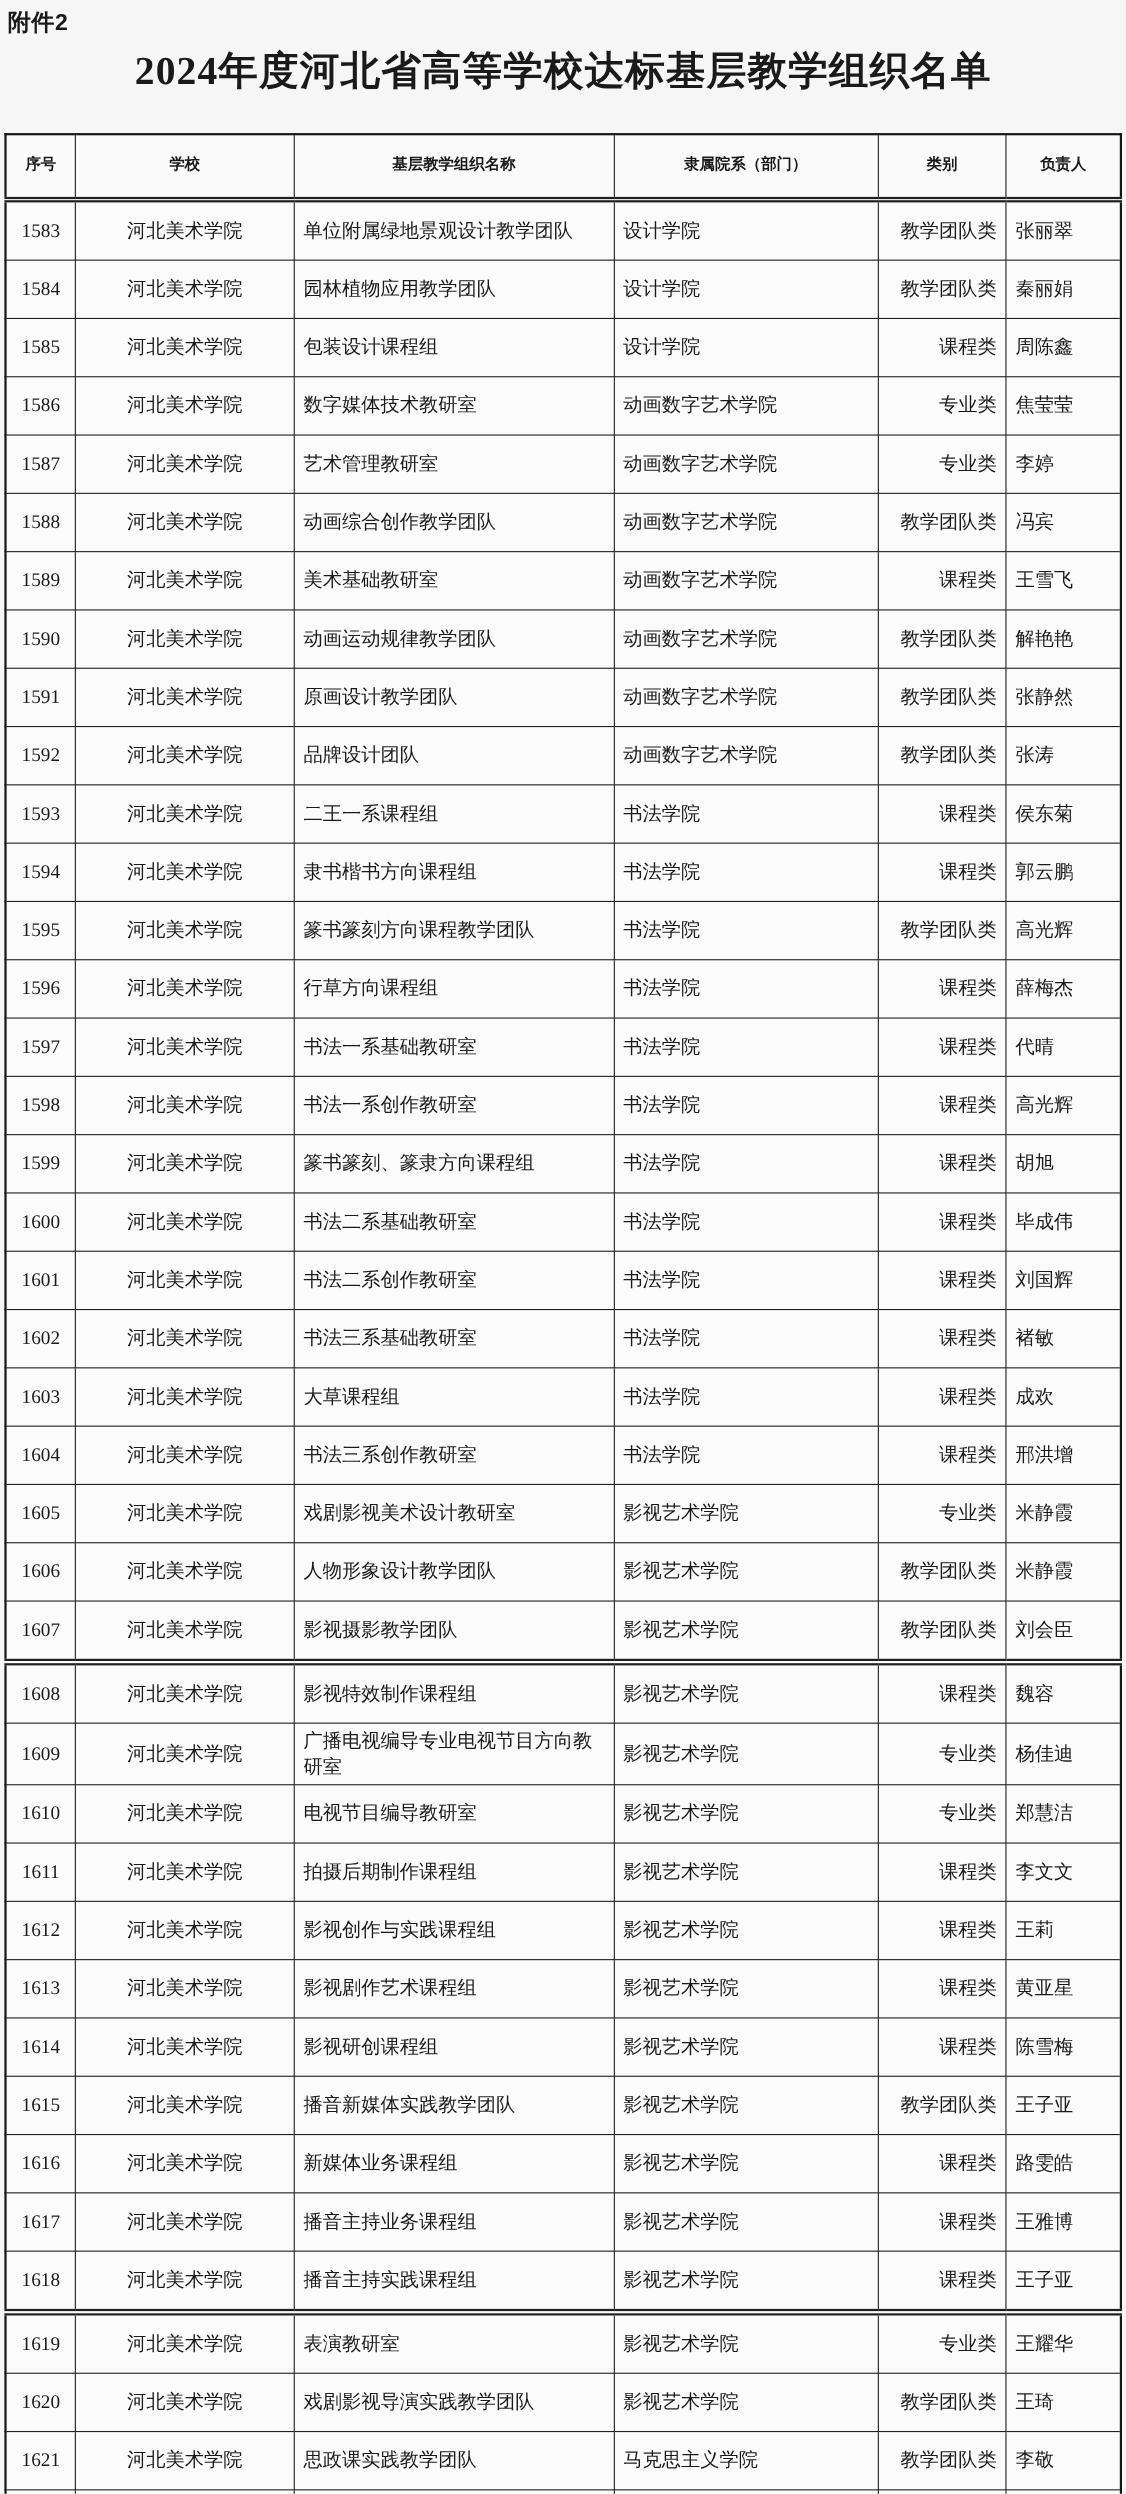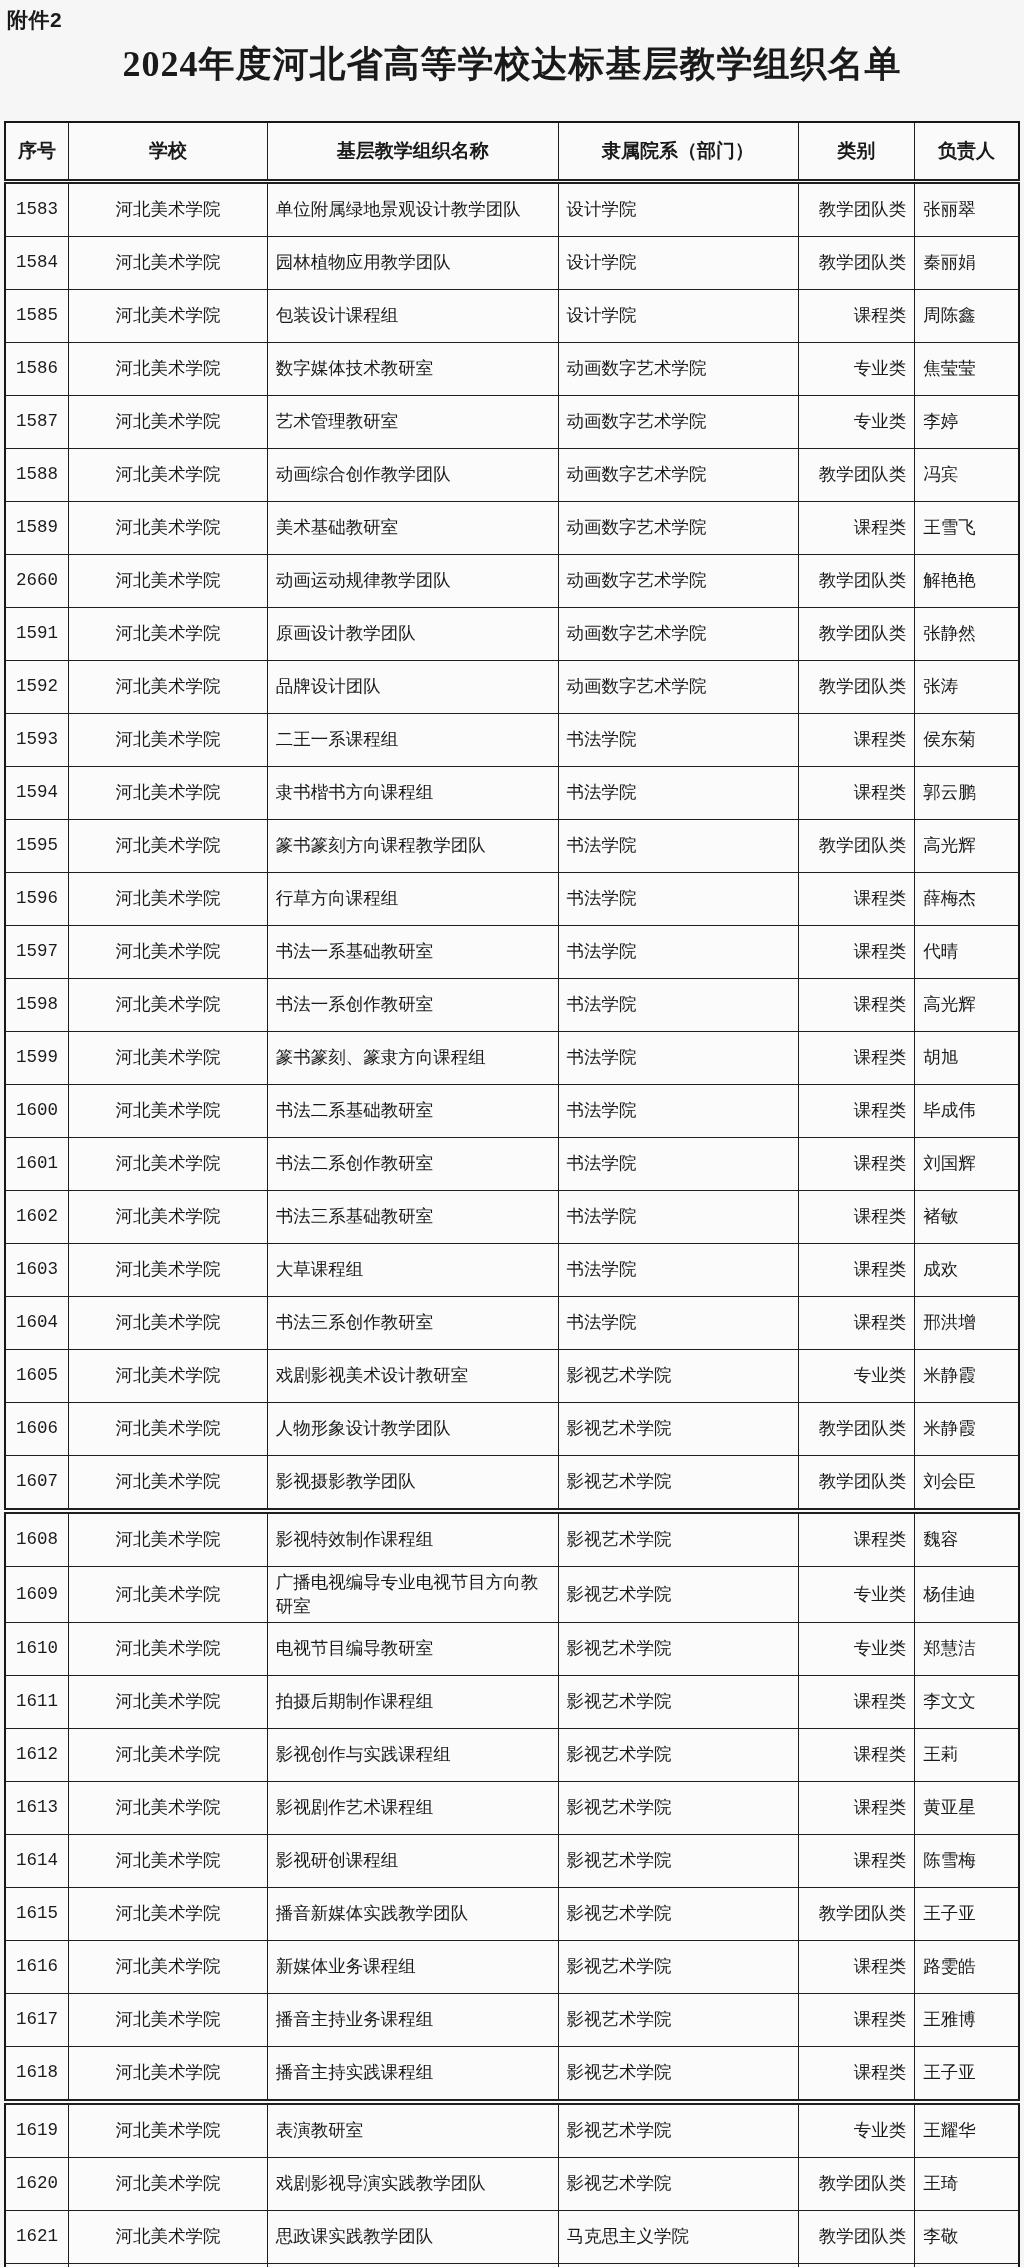--- a/index.html
+++ b/index.html
@@ -54,39 +54,39 @@
     line-height: 1.35;
     vertical-align: middle;
     overflow: hidden;
   }
   table.roster {
     border: 2px solid #161616;
   }
   table.roster th {
     height: 48px;
     font-weight: 700;
-    font-size: 19px;
+    font-size: 14px;
     text-align: center;
     border-bottom: 5px double #1f1f1f;
     background: #fafafa;
   }
   table.roster td {
     height: 44px; 
     background: #fbfbfb;
   }
   tr.page-break td {
     border-top: 6px double #1f1f1f;
   }
   .col0 { width: 5.2%;  text-align: center; }
   .col1 { width: 19.9%; text-align: center; }
   .col2 { width: 29.9%; text-align: left; }
   .col3 { width: 24.4%; text-align: left; }
   .col4 { width: 11.0%; text-align: right; }
   .col5 { width: 9.6%;  }
-  td.col0 { font-size: 16.5px; font-family: Liberation Mono, monospace; }
+  td.col0 { font-size: 16.5px; }
 </style>
 </head>
 <body>
 
 <div class="page">
   <div class="attachment-label">附件2</div>
 
   <div class="doc-title">2024年度河北省高等学校达标基层教学组织名单</div>
 
   <table class="roster">
@@ -151,21 +151,21 @@
         </tr>
         <tr>
           <td class="col0">1589</td>
           <td class="col1">河北美术学院</td>
           <td class="col2">美术基础教研室</td>
           <td class="col3">动画数字艺术学院</td>
           <td class="col4">课程类</td>
           <td class="col5">王雪飞</td>
         </tr>
         <tr>
-          <td class="col0">2660</td>
+          <td class="col0">1590</td>
           <td class="col1">河北美术学院</td>
           <td class="col2">动画运动规律教学团队</td>
           <td class="col3">动画数字艺术学院</td>
           <td class="col4">教学团队类</td>
           <td class="col5">解艳艳</td>
         </tr>
         <tr>
           <td class="col0">1591</td>
           <td class="col1">河北美术学院</td>
           <td class="col2">原画设计教学团队</td>

